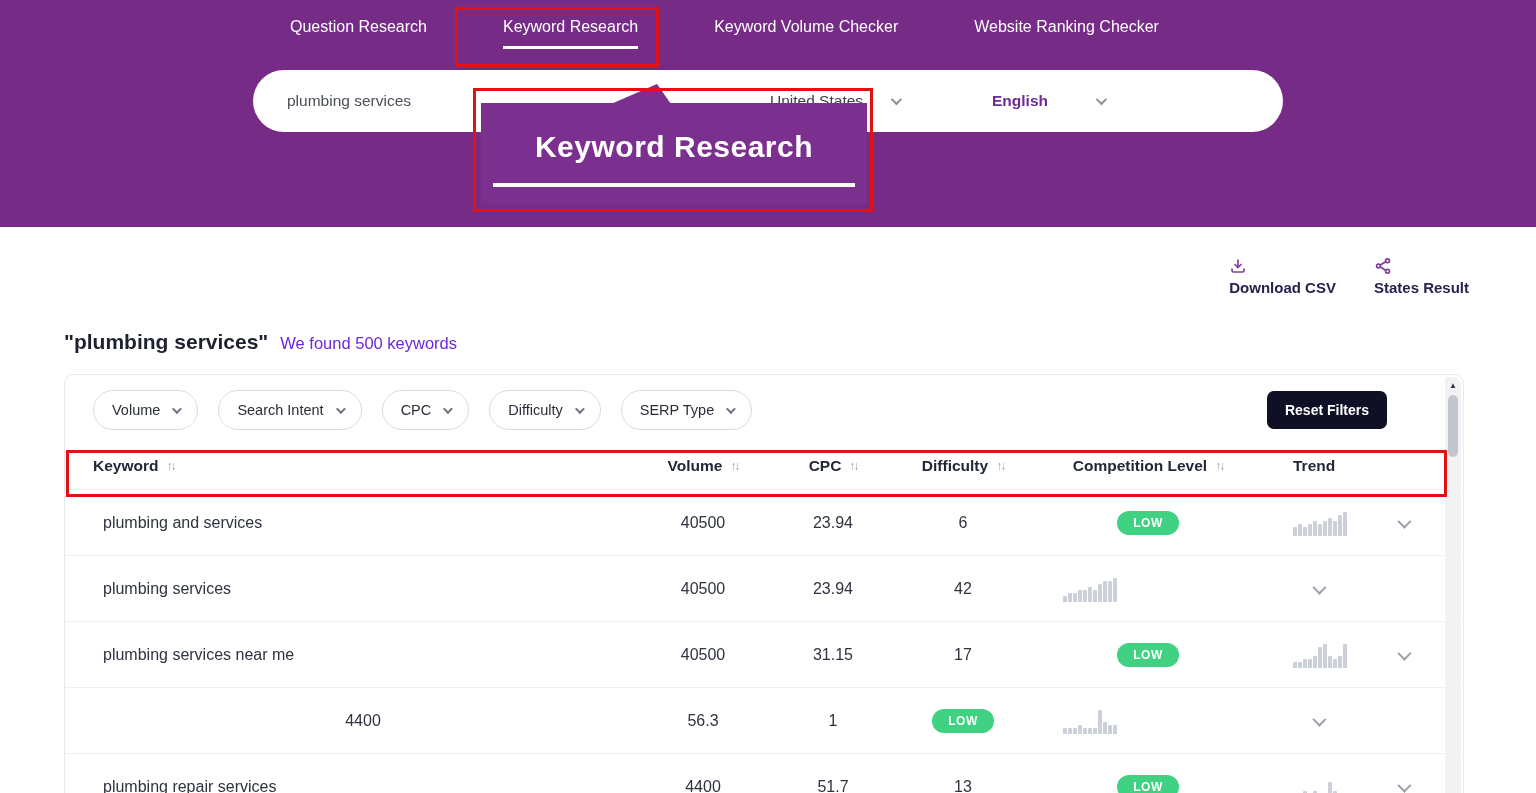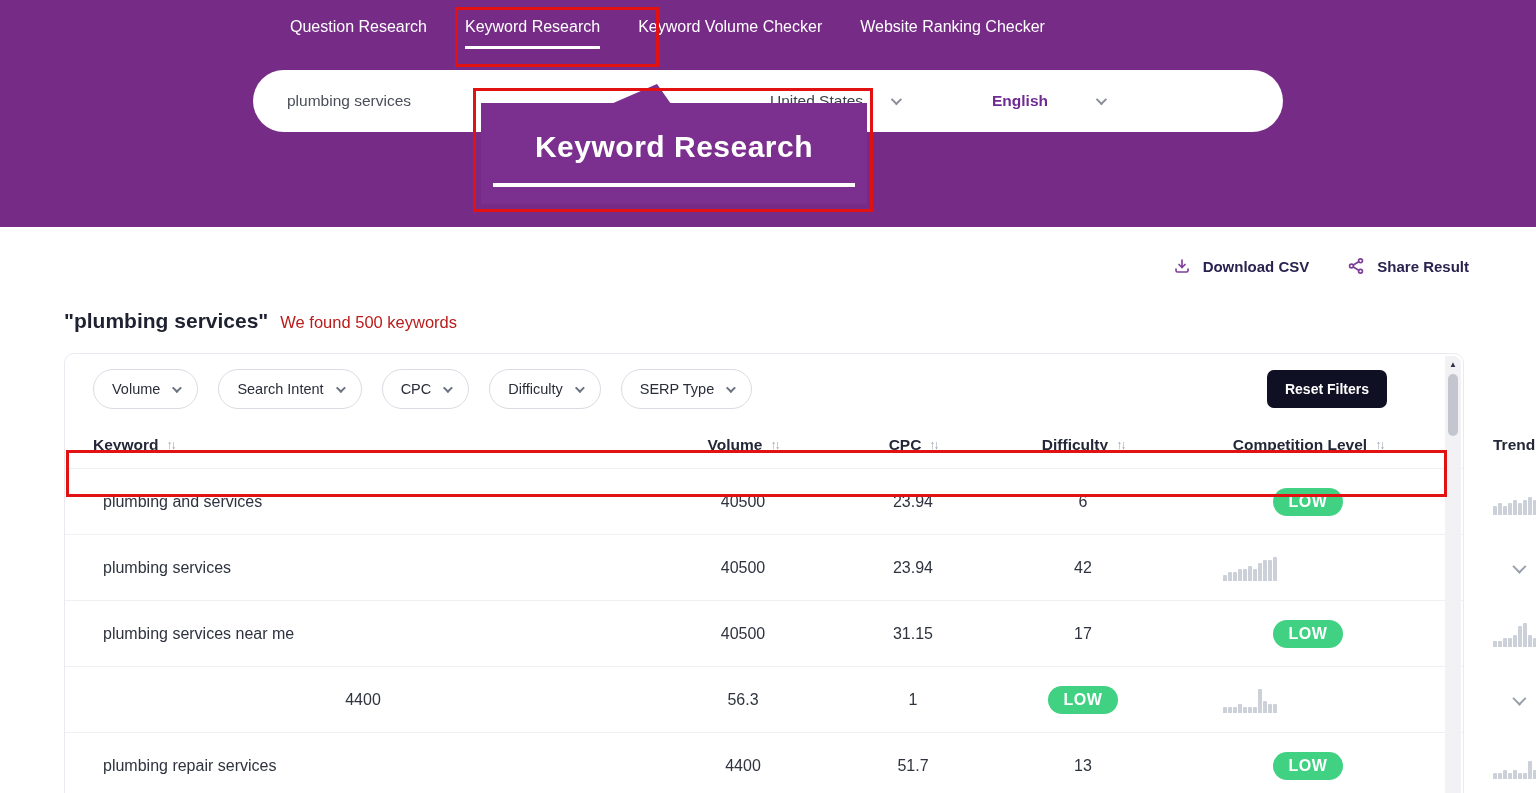--- a/index.html
+++ b/index.html
@@ -1,21 +1,21 @@
 <!DOCTYPE html>
 <html><head>
 <meta charset="utf-8">
 <style>
   * { margin:0; padding:0; box-sizing:border-box; }
   body { font-family:"Liberation Sans", sans-serif; background:#fff; }
   .page { position:relative; width:1536px; height:793px; overflow:hidden; background:#fff; }
 
   
   .hero { position:relative; width:100%; height:227px; background:#762b86; }
-  .nav { position:absolute; left:290px; top:18px; display:flex; gap:38px; }
+  .nav { position:absolute; left:290px; top:18px; display:flex; gap:76px; }
   .nav-item { color:#fff; font-size:16px; font-weight:500; cursor:pointer; padding-bottom:10px; white-space:nowrap; }
   .nav-item.active { border-bottom:3px solid #fff; }
 
   .searchbar { position:absolute; left:253px; top:70px; width:1030px; height:62px; background:#fff; border-radius:31px; }
   .search-input { position:absolute; left:34px; top:0; height:100%; width:400px; border:none; outline:none; background:transparent; font-family:"Liberation Sans", sans-serif; font-size:15.5px; color:#4a4e59; }
   .dd { position:absolute; top:0; height:100%; display:flex; align-items:center; cursor:pointer; }
   .dd.country { left:517px; }
   .dd.country span { font-size:15.5px; color:#3c3f4a; font-weight:500; }
   .dd.country .chev { margin-left:28px; }
   .dd.lang { left:739px; }
@@ -23,46 +23,46 @@
   .dd.lang .chev { margin-left:48px; }
   .search-btn { position:absolute; right:8px; top:5px; width:134px; height:52px; border:none; border-radius:26px; background:#652d90; color:#fff; font-family:"Liberation Sans", sans-serif; font-size:15.5px; font-weight:700; cursor:pointer; }
 
   
   .chev { display:inline-block; width:8px; height:8px; border-right:2px solid #8b8f9a; border-bottom:2px solid #8b8f9a; transform:rotate(45deg) translateY(-2px); }
   .chev.sm { width:7px; height:7px; margin-left:12px; border-color:#6b7280; }
   .chev.row { width:10px; height:10px; border-color:#9aa0ab; cursor:pointer; }
 
   
   .actions { display:flex; justify-content:flex-end; gap:38px; padding:30px 67px 0 0; }
-  .action { display:flex; align-items:center; gap:12px; cursor:pointer; }
+  .action { display:flex; align-items:flex-start; gap:4px; cursor:pointer;flex-direction:column; }
   .action span { font-size:15px; font-weight:700; color:#29224f; }
   .action svg { display:block; }
 
   
   .result-heading { margin:34px 0 0 64px; display:flex; align-items:baseline; gap:12px; }
   .result-heading .q { font-size:21px; font-weight:800; color:#1e2130; }
-  .result-heading .note { font-size:16.5px; color:#b91c1c; }
+  .result-heading .note { font-size:16.5px; color:#6d28d9; }
 
   
   .card { position:relative; margin:20px 0 0 64px; width:1400px; height:520px; border:1px solid #e9eaf0; border-radius:10px; }
   .filters-row { display:flex; align-items:center; justify-content:space-between; padding:15px 76px 12px 28px; }
   .filter-group { display:flex; gap:20px; }
   .filter-btn { display:flex; align-items:center; height:40px; padding:0 18px; background:#fff; border:1px solid #dadce3; border-radius:20px; font-family:"Liberation Sans", sans-serif; font-size:14.5px; color:#2a2e3a; cursor:pointer; white-space:nowrap; }
   .reset { height:38px; padding:0 18px; border:none; border-radius:7px; background:#101024; color:#fff; font-family:"Liberation Sans", sans-serif; font-size:14px; font-weight:600; cursor:pointer; }
 
   
-  .cols { display:grid; grid-template-columns:540px 140px 120px 140px 230px 110px 60px; align-items:center; padding-left:28px;gap:40px; }
+  .cols { display:grid; grid-template-columns:540px 140px 120px 140px 230px 110px 60px; align-items:center; padding-left:28px; }
   .thead { height:48px; font-size:15.5px; font-weight:700; color:#232838; border-bottom:1px solid #eef0f4; }
   .cell { display:flex; align-items:center; }
   .cell.center { justify-content:center; }
   .c5 { padding-left:30px; }
   .sort { font-size:12px; color:#9aa1ad; margin-left:8px; letter-spacing:-2px; cursor:pointer; font-weight:400; }
   .t-row { height:66px; border-bottom:1px solid #eef0f4; font-size:16px; color:#2e333f; cursor:pointer; }
   .t-row .kw { padding-left:10px; }
-  .pill { padding:5px 16px; border-radius:14px; color:#fff; font-size:16px; font-weight:700; letter-spacing:.5px;text-align:right; }
+  .pill { padding:5px 16px; border-radius:14px; color:#fff; font-size:12px; font-weight:700; letter-spacing:.5px;text-align:right; }
   .spark { display:flex; align-items:flex-end; gap:1px; width:58px; height:26px; }
   .spark .bar { display:block; width:4px; background:#ccd1d9; border-radius:1px 1px 0 0; }
 
   
   .scrollbar { position:absolute; top:2px; right:2px; width:16px; height:470px; background:#f2f2f5; border-radius:0 8px 0 0; }
   .sb-up { height:16px; display:flex; align-items:center; justify-content:center; font-size:8px; color:#30304a; cursor:pointer; }
   .sb-thumb { width:10px; height:62px; margin:2px auto 0; background:#c4c6cf; border-radius:6px; cursor:grab; }
 
   
   .callout { position:absolute; left:481px; top:103px; width:386px; height:101px; background:#7b2f8f; display:flex; align-items:center; justify-content:center; }
@@ -110,21 +110,21 @@
       <span>Download CSV</span>
     </div>
     <div class="action">
       <svg width="18" height="18" viewBox="0 0 24 24" fill="none" stroke="#7d3d98" stroke-width="2.2" stroke-linecap="round">
         <circle cx="18" cy="5" r="2.6"></circle>
           <circle cx="6" cy="12" r="2.6"></circle>
           <circle cx="18" cy="19" r="2.6"></circle>
         <path d="M8.4 10.6l7.2-4.2"></path>
           <path d="M8.4 13.4l7.2 4.2"></path>
       </svg>
-      <span>Share Result</span>
+      <span>States Result</span>
     </div>
   </div>
 
   <div class="result-heading">
     <span class="q">"plumbing services"</span>
     <span class="note">We found 500 keywords</span>
   </div>
 
   <div class="card">
     <div class="filters-row">

